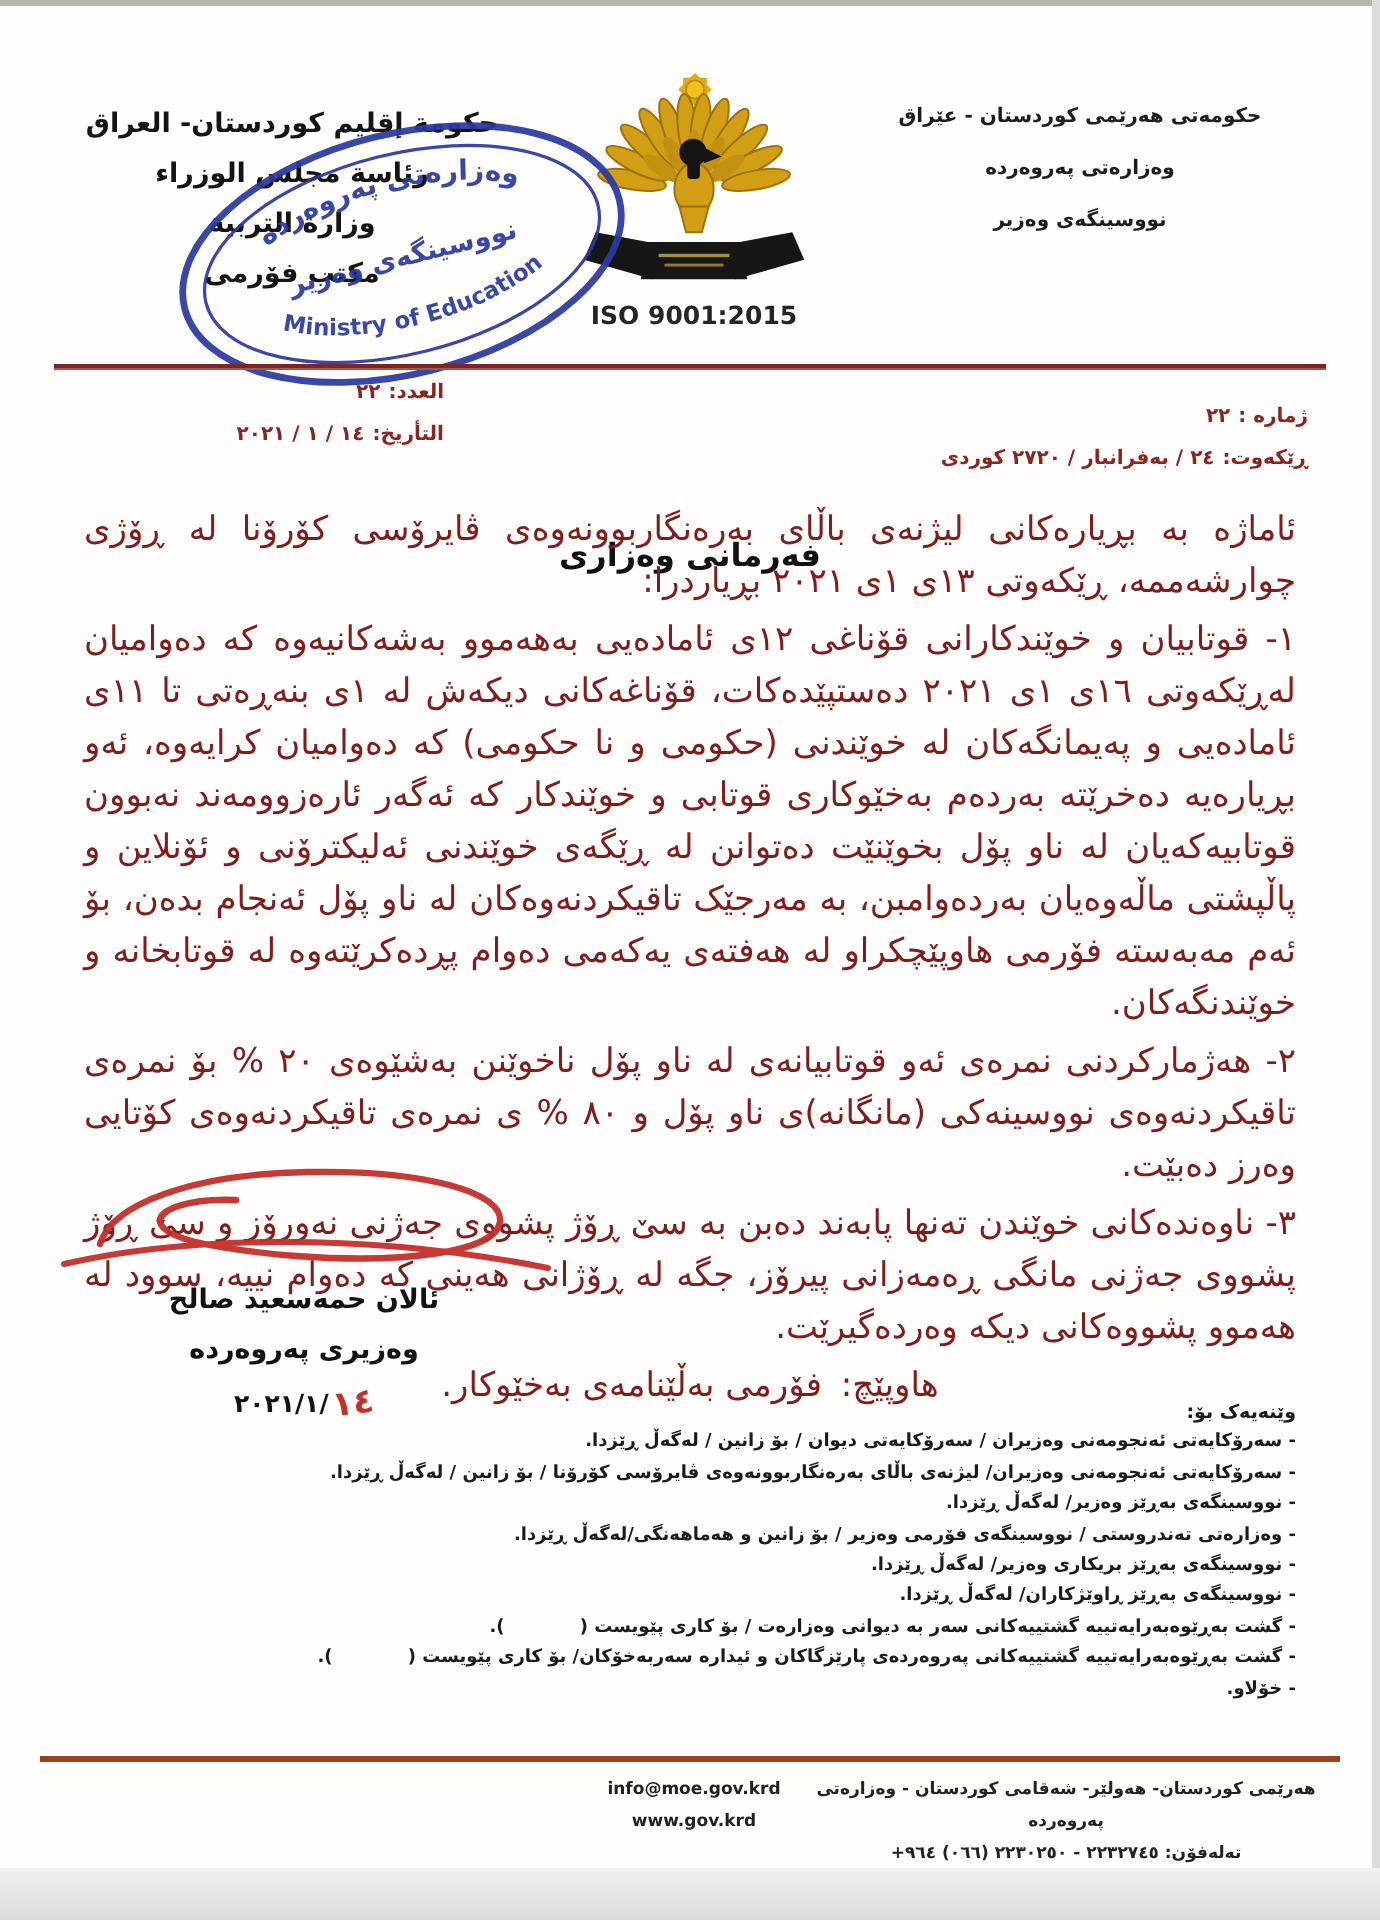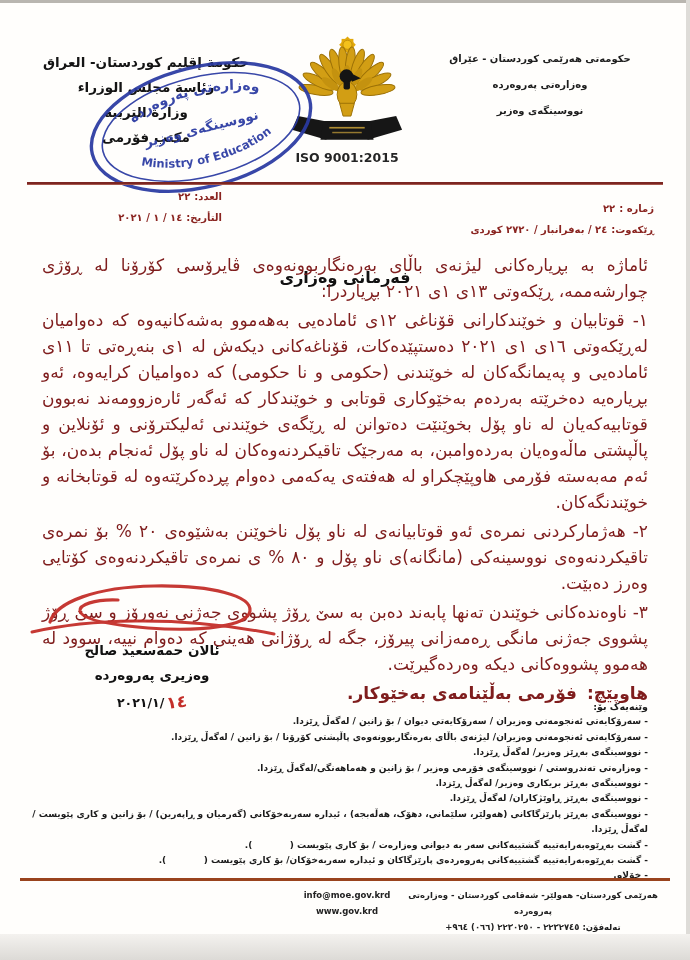--- a/index.html
+++ b/index.html
@@ -33,21 +33,21 @@
   .meta-left{position:absolute;top:186px;left:36px;width:186px;text-align:right;}
   .meta-right{position:absolute;top:186px;right:36px;width:270px;text-align:right;margin-top:12px;}
   .meta .v{padding-right:4px;}
 
   
   .doc-title{position:absolute;top:225px;left:0;right:0;text-align:center;
     font-size:16px;font-weight:bold;color:#111;direction:rtl;margin-top:43px;}
   .body{position:absolute;top:252px;right:42px;left:42px;direction:rtl;
     text-align:justify;font-size:17px;line-height:26px;color:#7f1d1d;}
   .body p{margin-bottom:3px;}
-  .attach{text-align:right;font-weight:bold;margin-top:2px;}
+  .attach{text-align:center;font-weight:normal;margin-top:2px;}
   .attach .lbl{padding-left:4px;}
 
   
   .sig{position:absolute;top:580px;left:28px;width:248px;text-align:center;direction:rtl;}
   .sig .scribble{width:248px;height:58px;display:block;}
   .sig .name,.sig .role{font-size:13.5px;font-weight:bold;line-height:25px;color:#121212;}
   .sig .date{direction:ltr;font-size:12.5px;font-weight:bold;line-height:26px;color:#121212;}
   .sig .hand{display:inline-block;color:#c42f2a;font-size:17px;
     transform:rotate(-7deg) translateY(1px);padding-left:2px;}
 
@@ -192,26 +192,25 @@
     <div class="name">ئالان حمەسعید صالح</div>
     <div class="role">وەزیری پەروەردە</div>
     <div class="date">
       <span>٢٠٢١/١/</span><span class="hand">١٤</span>
     </div>
   </div>
 
   <div class="cc">
     <div class="cc-head">وێنەیەک بۆ:</div>
     <div>- سەرۆکایەتی ئەنجومەنی وەزیران / سەرۆکایەتی دیوان / بۆ زانین / لەگەڵ ڕێزدا.</div>
-    <div>- سەرۆکایەتی ئەنجومەنی وەزیران/ لیژنەی باڵای بەرەنگاربوونەوەی پاڵپشتی کۆرۆنا / بۆ زانین / لەگەڵ ڕێزدا.</div>
+    <div>- سەرۆکایەتی ئەنجومەنی وەزیران/ لیژنەی باڵای بەرەنگاربوونەوەی ڤایرۆسی کۆرۆنا / بۆ زانین / لەگەڵ ڕێزدا.</div>
     <div>- نووسینگەی بەڕێز وەزیر/ لەگەڵ ڕێزدا.</div>
     <div>- وەزارەتی تەندروستی / نووسینگەی فۆرمی وەزیر / بۆ زانین و هەماهەنگی/لەگەڵ ڕێزدا.</div>
     <div>- نووسینگەی بەڕێز بریکاری وەزیر/ لەگەڵ ڕێزدا.</div>
     <div>- نووسینگەی بەڕێز ڕاوێژکاران/ لەگەڵ ڕێزدا.</div>
-    <div>- نووسینگەی بەڕێز پارێزگاکانی (هەولێر، سلێمانی، دهۆک، هەڵەبجە) ، ئیدارە سەربەخۆکانی (گەرمیان و ڕاپەرین) / بۆ زانین و کاری پێویست / لەگەڵ ڕێزدا.</div>
     <div>- گشت بەڕێوەبەرایەتییە گشتییەکانی سەر بە دیوانی وەزارەت / بۆ کاری پێویست (&nbsp;&nbsp;&nbsp;&nbsp;&nbsp;&nbsp;&nbsp;&nbsp;&nbsp;&nbsp;&nbsp;&nbsp;).</div>
     <div>- گشت بەڕێوەبەرایەتییە گشتییەکانی پەروەردەی پارێزگاکان و ئیدارە سەربەخۆکان/ بۆ کاری پێویست (&nbsp;&nbsp;&nbsp;&nbsp;&nbsp;&nbsp;&nbsp;&nbsp;&nbsp;&nbsp;&nbsp;&nbsp;).</div>
     <div>- خۆلاو.</div>
   </div>
 
   <div class="rule-bottom"></div>
 
   <div class="footer-col f-mid">
     <div>info@moe.gov.krd</div>
     <div>www.gov.krd</div>

